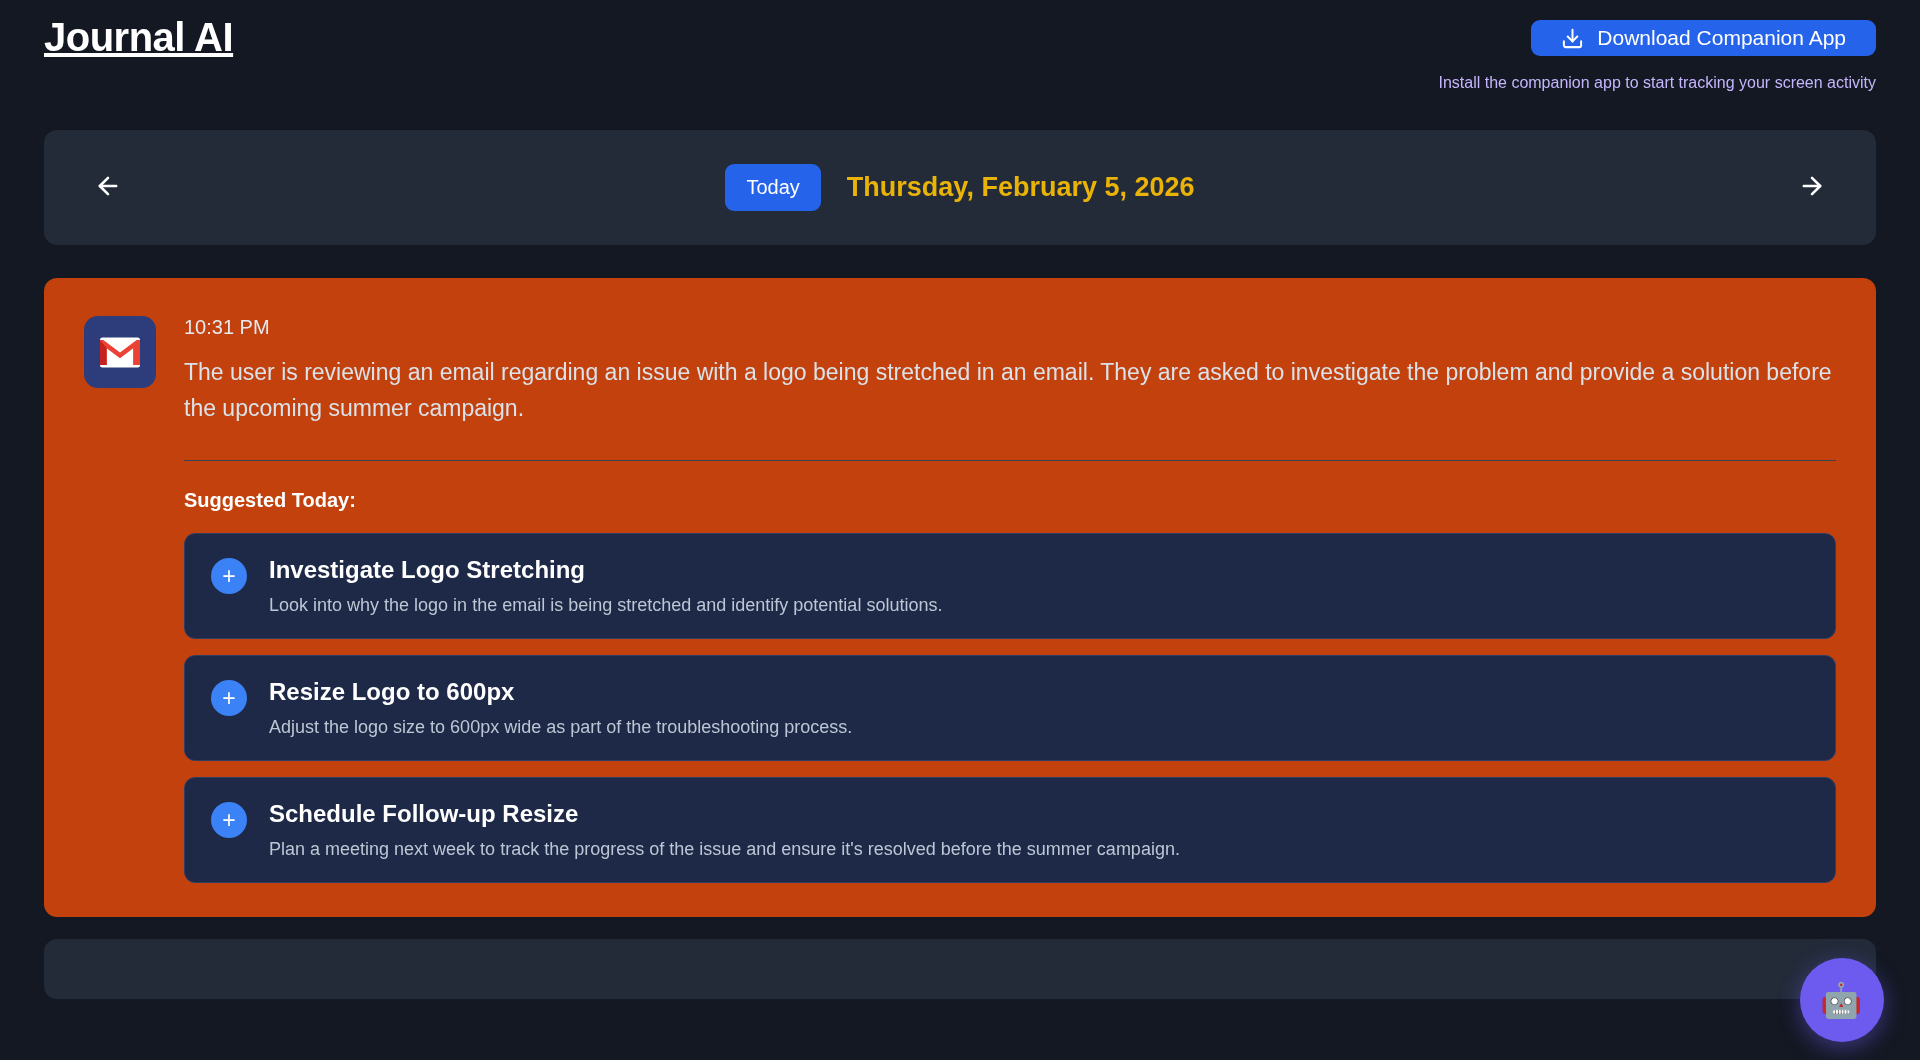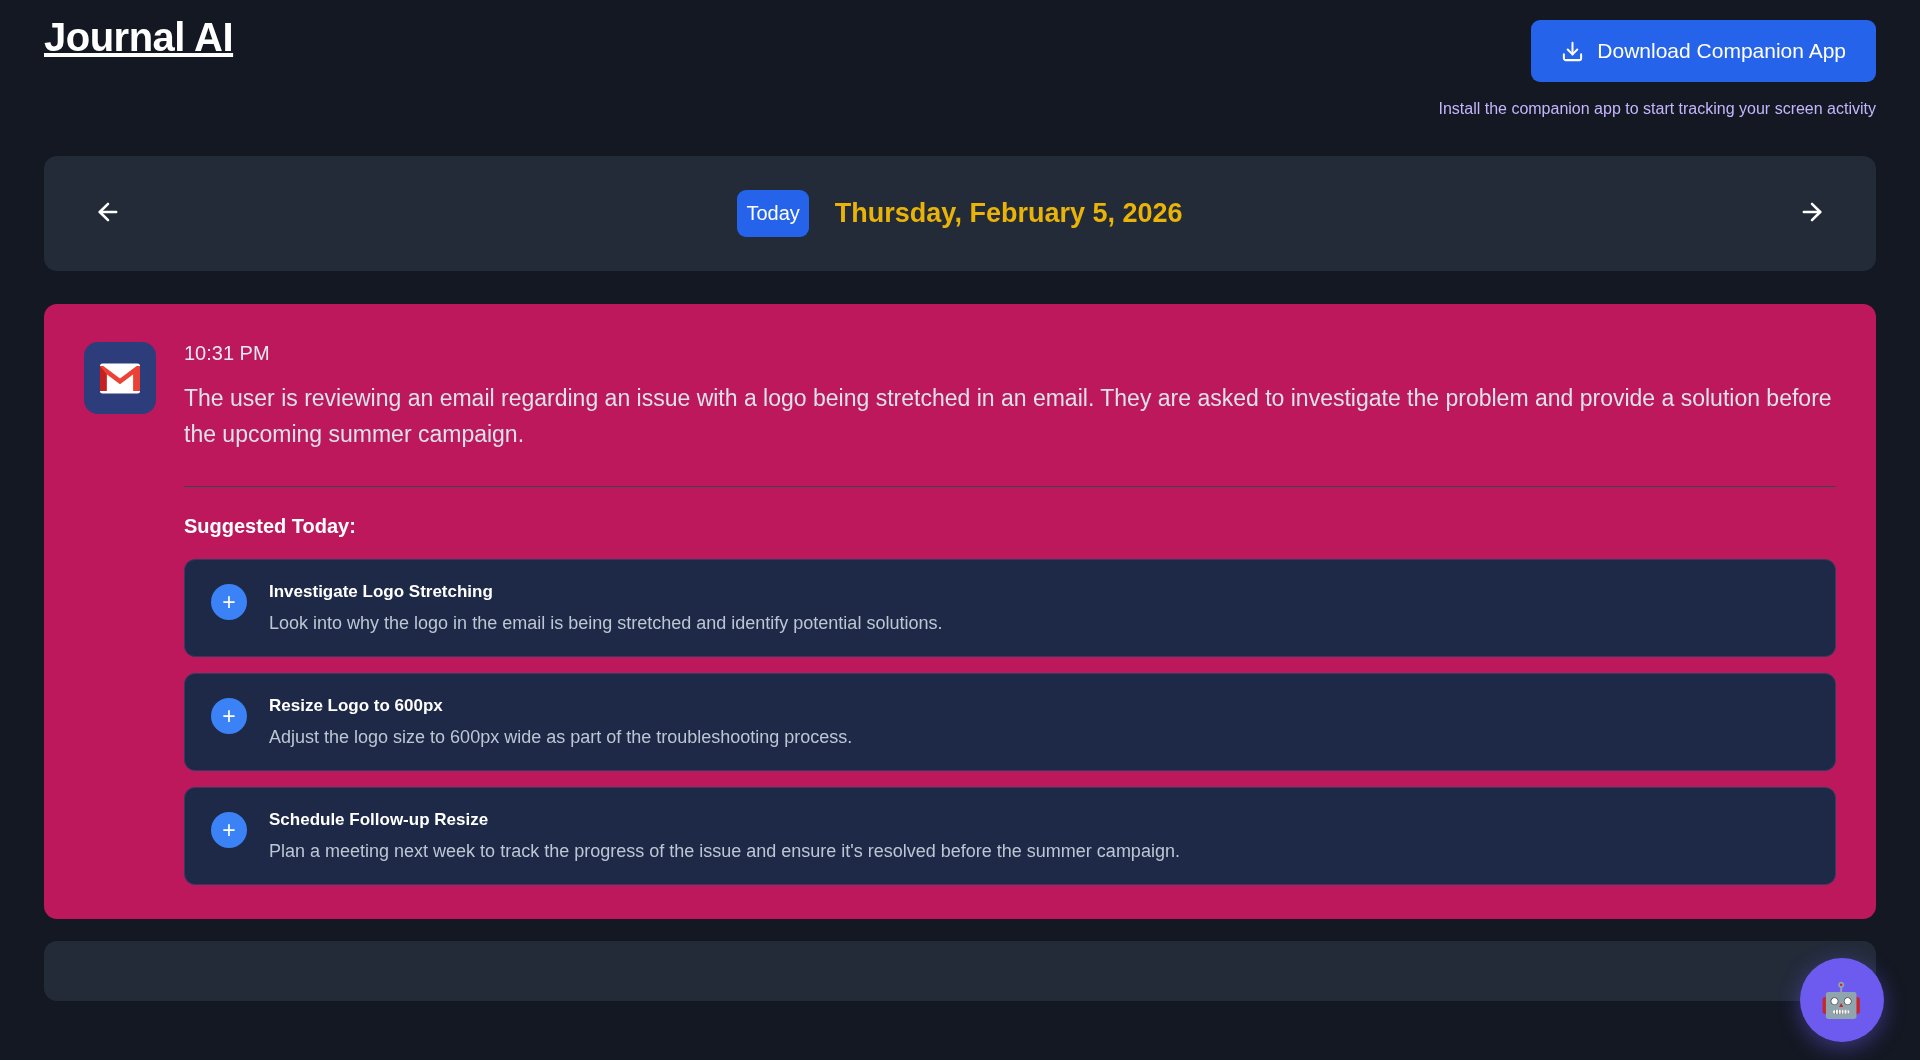--- a/index.html
+++ b/index.html
@@ -16,21 +16,21 @@
   .header-left { padding-left:0px; }
   .app-title {
     font-size:40px; font-weight:bold; color:#ffffff; letter-spacing:-0.5px; line-height:1.15;text-decoration:underline;
   }
   .app-subtitle { font-size:21px; color:#9aa4b2; margin-top:16px; font-weight:400; }
   .header-right { display:flex; flex-direction:column; align-items:flex-end; padding-top:6px; }
   .download-btn {
     display:flex; align-items:center; gap:13px;
     background:#2563eb; color:#ffffff;
     border:none; border-radius:9px;
-    padding:19px 30px;
+    padding:6px 30px;
     font-size:21px; font-family:"Liberation Sans", sans-serif;
     cursor:pointer;
   }
   .download-btn svg { display:block; }
   .header-note { font-size:16px; color:#c4b5fd; margin-top:18px; }
 
   
   .date-nav {
     margin-top:38px;
     background:#232b39;
@@ -41,29 +41,29 @@
     position:relative;
   }
   .nav-arrow {
     background:none; border:none; cursor:pointer; color:#ffffff;
     width:48px; height:48px; display:flex; align-items:center; justify-content:center;
     border-radius:8px;
   }
   .date-center { display:flex; align-items:center; gap:26px; }
   .today-btn {
     background:#2563eb; color:#fff; border:none; border-radius:9px;
-    padding:12px 9px; font-size:20px; cursor:pointer;
+    padding:12px 21px; font-size:20px; cursor:pointer;
     font-family:"Liberation Sans", sans-serif;
   }
   .date-label { font-size:27px; font-weight:bold; color:#eab308; }
 
   
   .entry-card {
     margin-top:33px;
-    background:#be185d;
+    background:#c2410c;
     border-radius:13px;
     padding:38px 40px 34px 40px;
     display:flex; gap:28px;
   }
   .app-icon {
     width:72px; height:72px; border-radius:14px;
     background:#2d3c7a;
     flex:0 0 72px;
     display:flex; align-items:center; justify-content:center;
   }
@@ -86,21 +86,21 @@
   .add-btn {
     width:36px; height:36px; border-radius:50%;
     background:#3b82f6; color:#ffffff;
     border:none; cursor:pointer;
     display:flex; align-items:center; justify-content:center;
     font-size:23px; line-height:1; flex:0 0 36px;
     font-family:"Liberation Sans", sans-serif;
     margin-top:2px;
   }
   .task-text { flex:1; min-width:0; }
-  .task-title { font-size:17px; font-weight:bold; color:#ffffff; }
+  .task-title { font-size:24px; font-weight:bold; color:#ffffff; }
   .task-desc { font-size:18px; color:#bcc6d4; margin-top:11px; }
 
   
   .entry-card-partial {
     margin-top:22px;
     background:#232b39;
     border-radius:13px;
     height:60px;
   }
 

